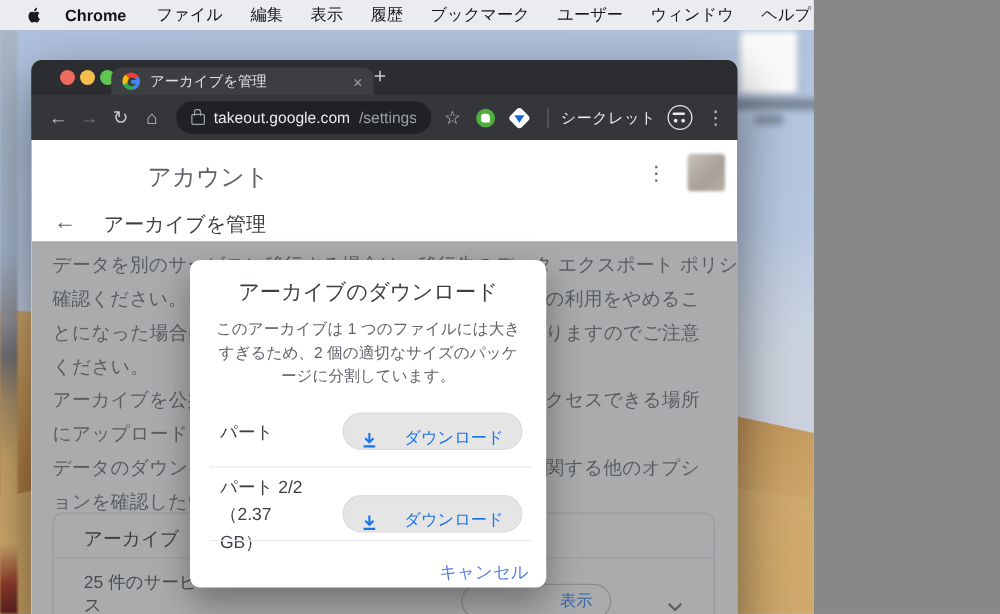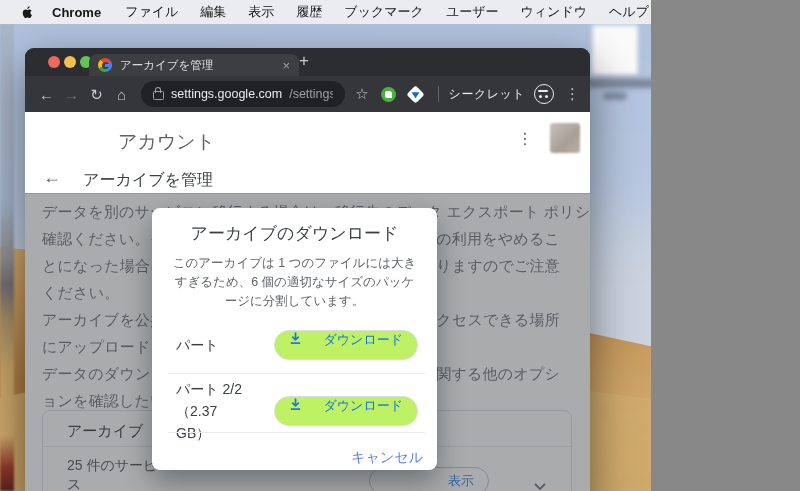--- a/index.html
+++ b/index.html
@@ -107,22 +107,22 @@
   
   .dialog{position:absolute;left:152px;top:208px;width:285px;height:262px;z-index:10;
     background:#fff;border-radius:8px;box-shadow:0 12px 28px rgba(0,0,0,.35);}
   .dlg-title{position:absolute;left:0;right:0;top:14px;text-align:center;font-size:17px;color:#3c4043;}
   .dlg-body{position:absolute;left:19px;right:19px;top:46px;text-align:center;
     font-size:12.5px;color:#5f6368;line-height:19px;}
   .dlg-row{position:absolute;left:24px;right:19px;height:46px;display:flex;
     align-items:center;justify-content:space-between;}
   .row1{top:114px;} .row2{top:180px;}
   .part-label{width:122px;font-size:14px;color:#3c4043;line-height:22px;}
-  .dl-btn{height:30px;border:1px solid #dadce0;border-radius:15px;background:#bef264;
-    display:flex;align-items:flex-start;gap:21px;padding:0 14px;box-sizing:border-box;
+  .dl-btn{height:30px;border:1px solid #dadce0;border-radius:15px;background:#e5e5e5;
+    display:flex;align-items:flex-end;gap:21px;padding:0 14px;box-sizing:border-box;
     font-size:13px;color:#1a73e8;white-space:nowrap;}
   .dlg-div{position:absolute;left:16px;right:12px;height:1px;background:#e8eaed;}
   .div1{top:165px;} .div2{top:224px;}
   .dlg-cancel{position:absolute;right:14px;top:241px;font-size:14px;color:#5b7fe0;}
 </style>
 </head>
 <body>
 
 <div class="stage">
 
@@ -180,21 +180,21 @@
       <span class="newtab">+</span>
     </div>
 
     <div class="toolbar">
       <span class="navic">←</span>
       <span class="navic fwd">→</span>
       <span class="navic">↻</span>
       <span class="navic">⌂</span>
       <div class="omnibox">
         <span class="lock"></span>
-        <span class="dom">settings.google.com</span>
+        <span class="dom">takeout.google.com</span>
           <span class="pth">/settings/takeo...</span>
       </div>
       <span class="star">☆</span>
       <span class="ext1"></span>
       <span class="ext2"></span>
       <span class="tsep"></span>
       <span class="incog-label">シークレット</span>
       <span class="incog"></span>
       <span class="dots">⋮</span>
     </div>
@@ -235,21 +235,21 @@
           </span>
         </div>
 
         <div class="scrim"></div>
       </div>
     </div>
   </div>
 
   <div class="dialog">
     <div class="dlg-title">アーカイブのダウンロード</div>
-    <div class="dlg-body">このアーカイブは 1 つのファイルには大きすぎるため、6 個の適切なサイズのパッケージに分割しています。</div>
+    <div class="dlg-body">このアーカイブは 1 つのファイルには大きすぎるため、2 個の適切なサイズのパッケージに分割しています。</div>
 
     <div class="dlg-row row1">
       <div class="part-label">
         <span>パート</span><br>
       </div>
       <button class="dl-btn">
         <svg width="13" height="14" viewBox="0 0 14 14" fill="none" stroke="#1a73e8" stroke-width="1.8">
           <path d="M7 1v7"></path>
             <path d="M3.5 5.5 7 9l3.5-3.5"></path>
             <path d="M2 12.5h10"></path>

